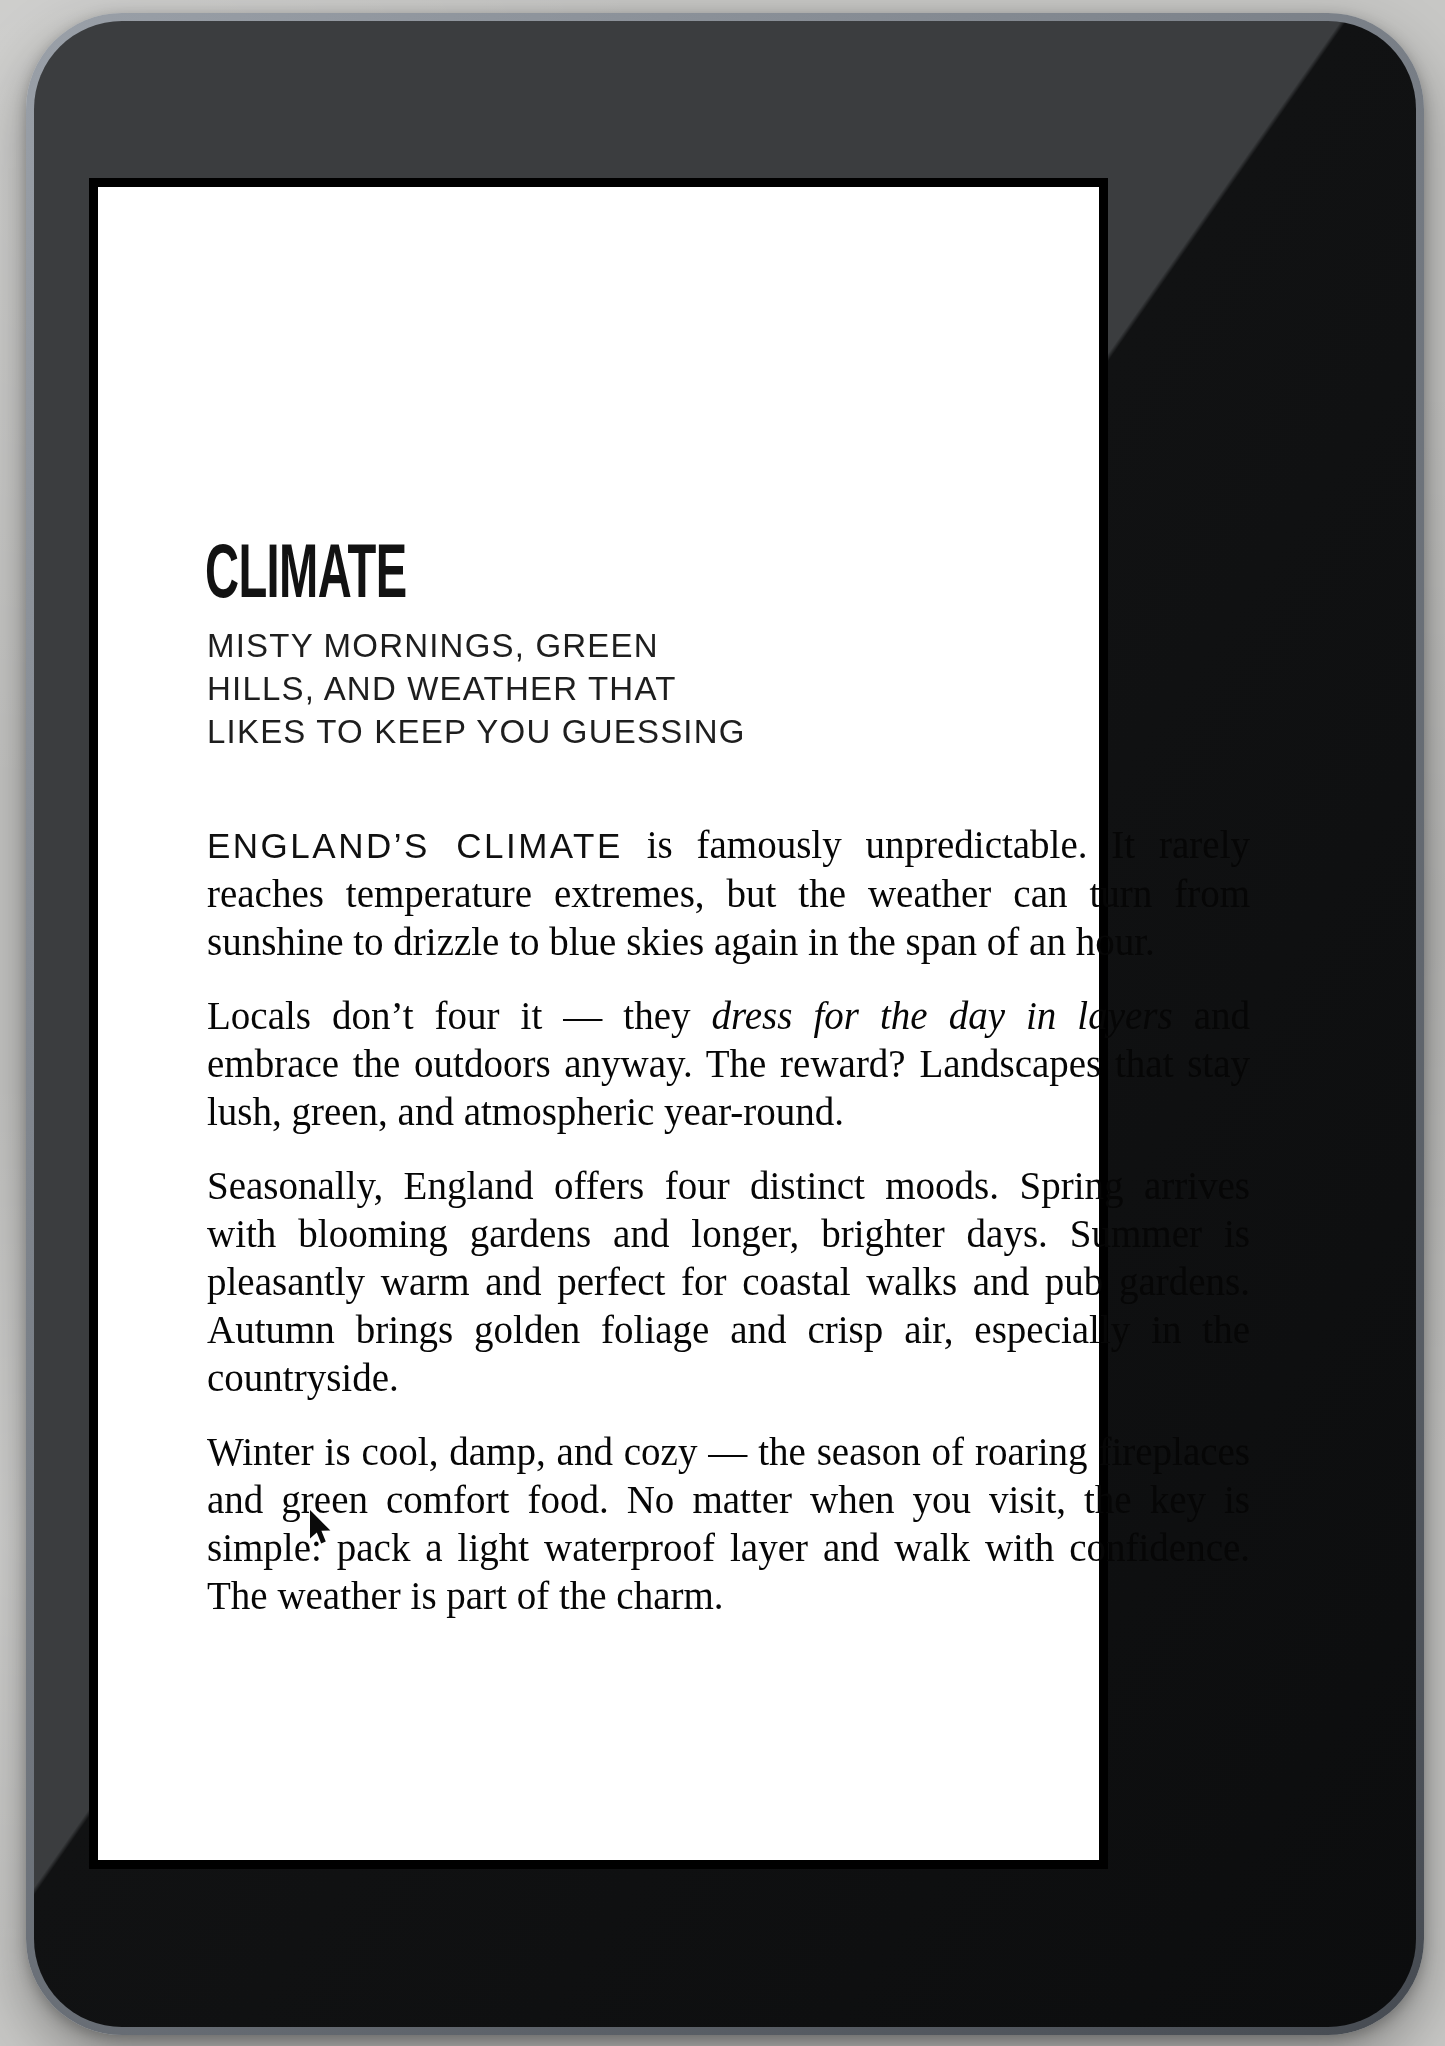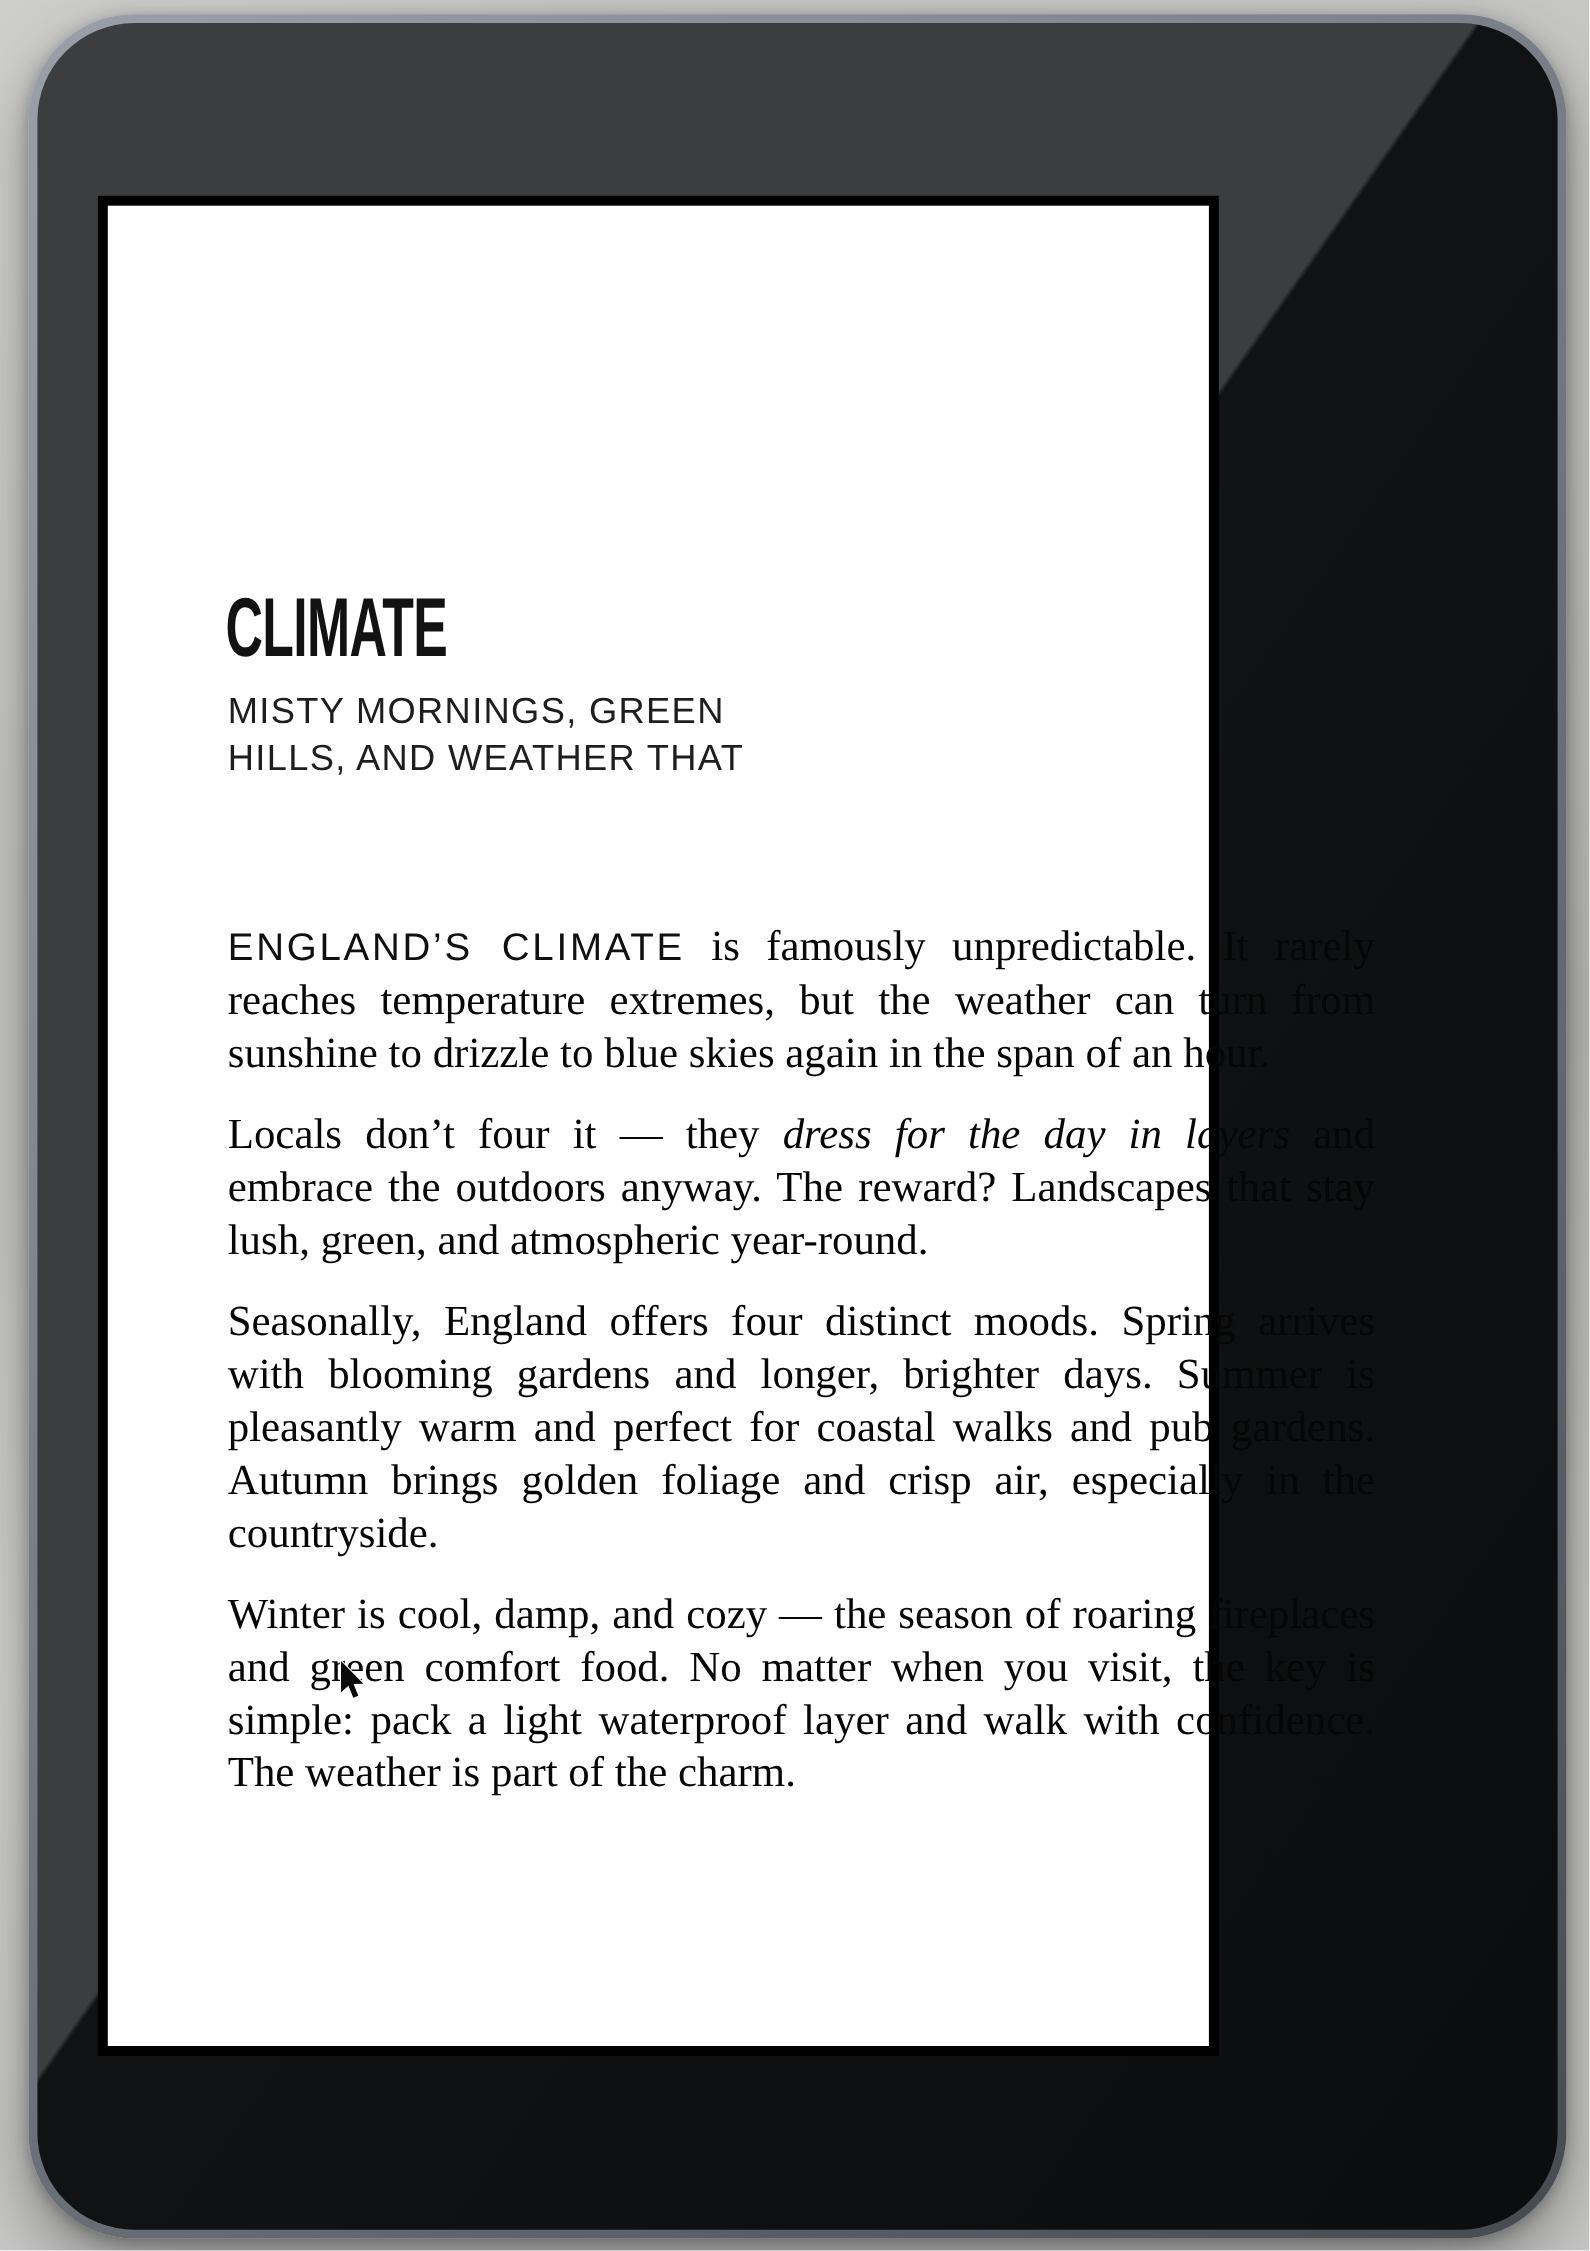--- a/index.html
+++ b/index.html
@@ -94,21 +94,21 @@
     left: 109px;
     top: 634px;
     width: 1043px;
     font-family: "Liberation Serif", serif;
     font-size: 39px;
     line-height: 48px;
     text-align: justify;
     color: #060606;
   }
   .body-copy p {
-    margin: 16px 0 26px 0;
+    margin: 0 0 26px 0;
   }
   .body-copy p:last-child { margin-bottom: 0; }
 
   .lead {
     font-family: "Liberation Sans", sans-serif;
     font-size: 35px;
     letter-spacing: 2.5px;
     color: #101010;
   }
 
@@ -133,20 +133,21 @@
     <div class="bezel"></div>
 
     <div class="screen">
       <div class="page">
 
         <h1 class="title">CLIMATE</h1>
 
         <div class="subtitle">
           <div>MISTY MORNINGS, GREEN</div>
           <div>HILLS, AND WEATHER THAT</div>
+          <div>LIKES TO KEEP YOU GUESSING</div>
         </div>
 
         <div class="body-copy">
 
           <p><span class="lead">ENGLAND’S CLIMATE</span><span> is famously unpredictable. It rarely reaches temperature extremes, but the weather can turn from sunshine to drizzle to blue skies again in the span of an hour.</span></p>
 
           <p><span>Locals don’t four it — they </span><span class="ital">dress for the day in layers</span><span> and embrace the outdoors anyway. The reward? Landscapes that stay lush, green, and atmospheric year-round.</span></p>
 
           <p>Seasonally, England offers four distinct moods. Spring arrives with blooming gardens and longer, brighter days. Summer is pleasantly warm and perfect for coastal walks and pub gardens. Autumn brings golden foliage and crisp air, especially in the countryside.</p>
 

